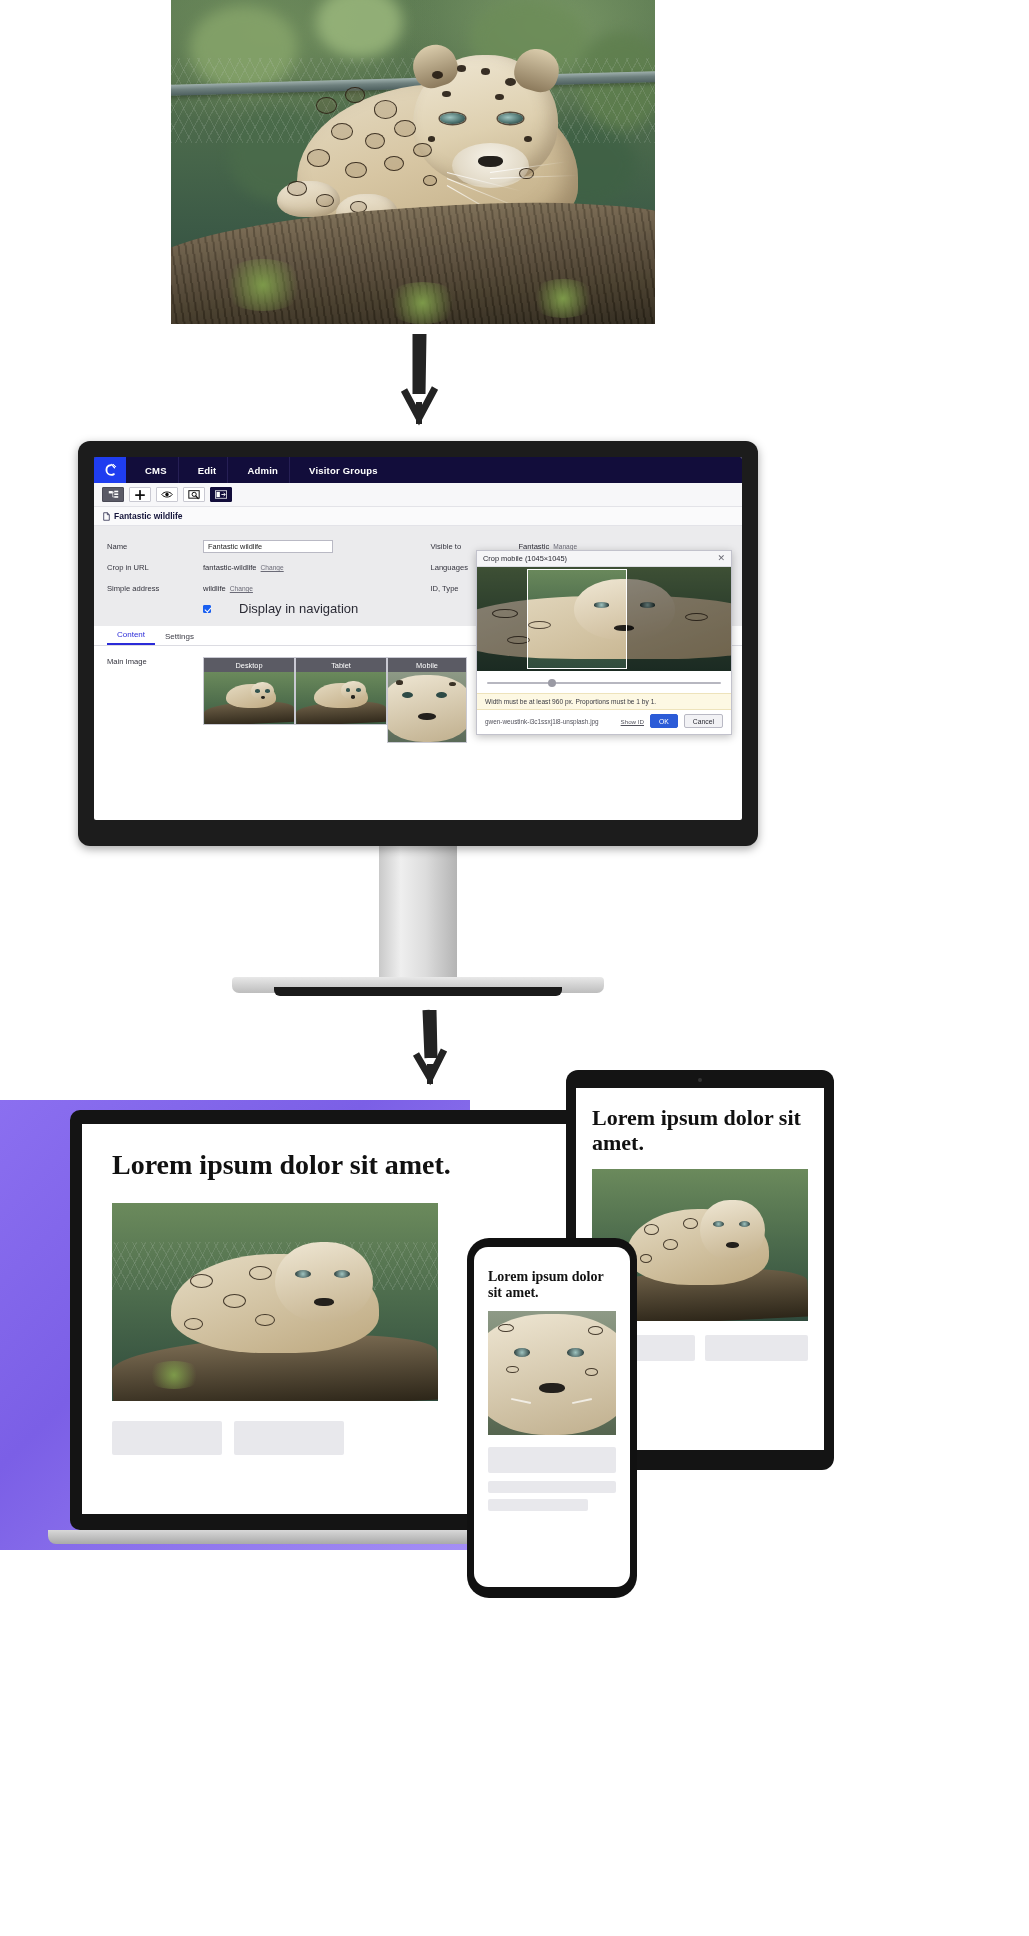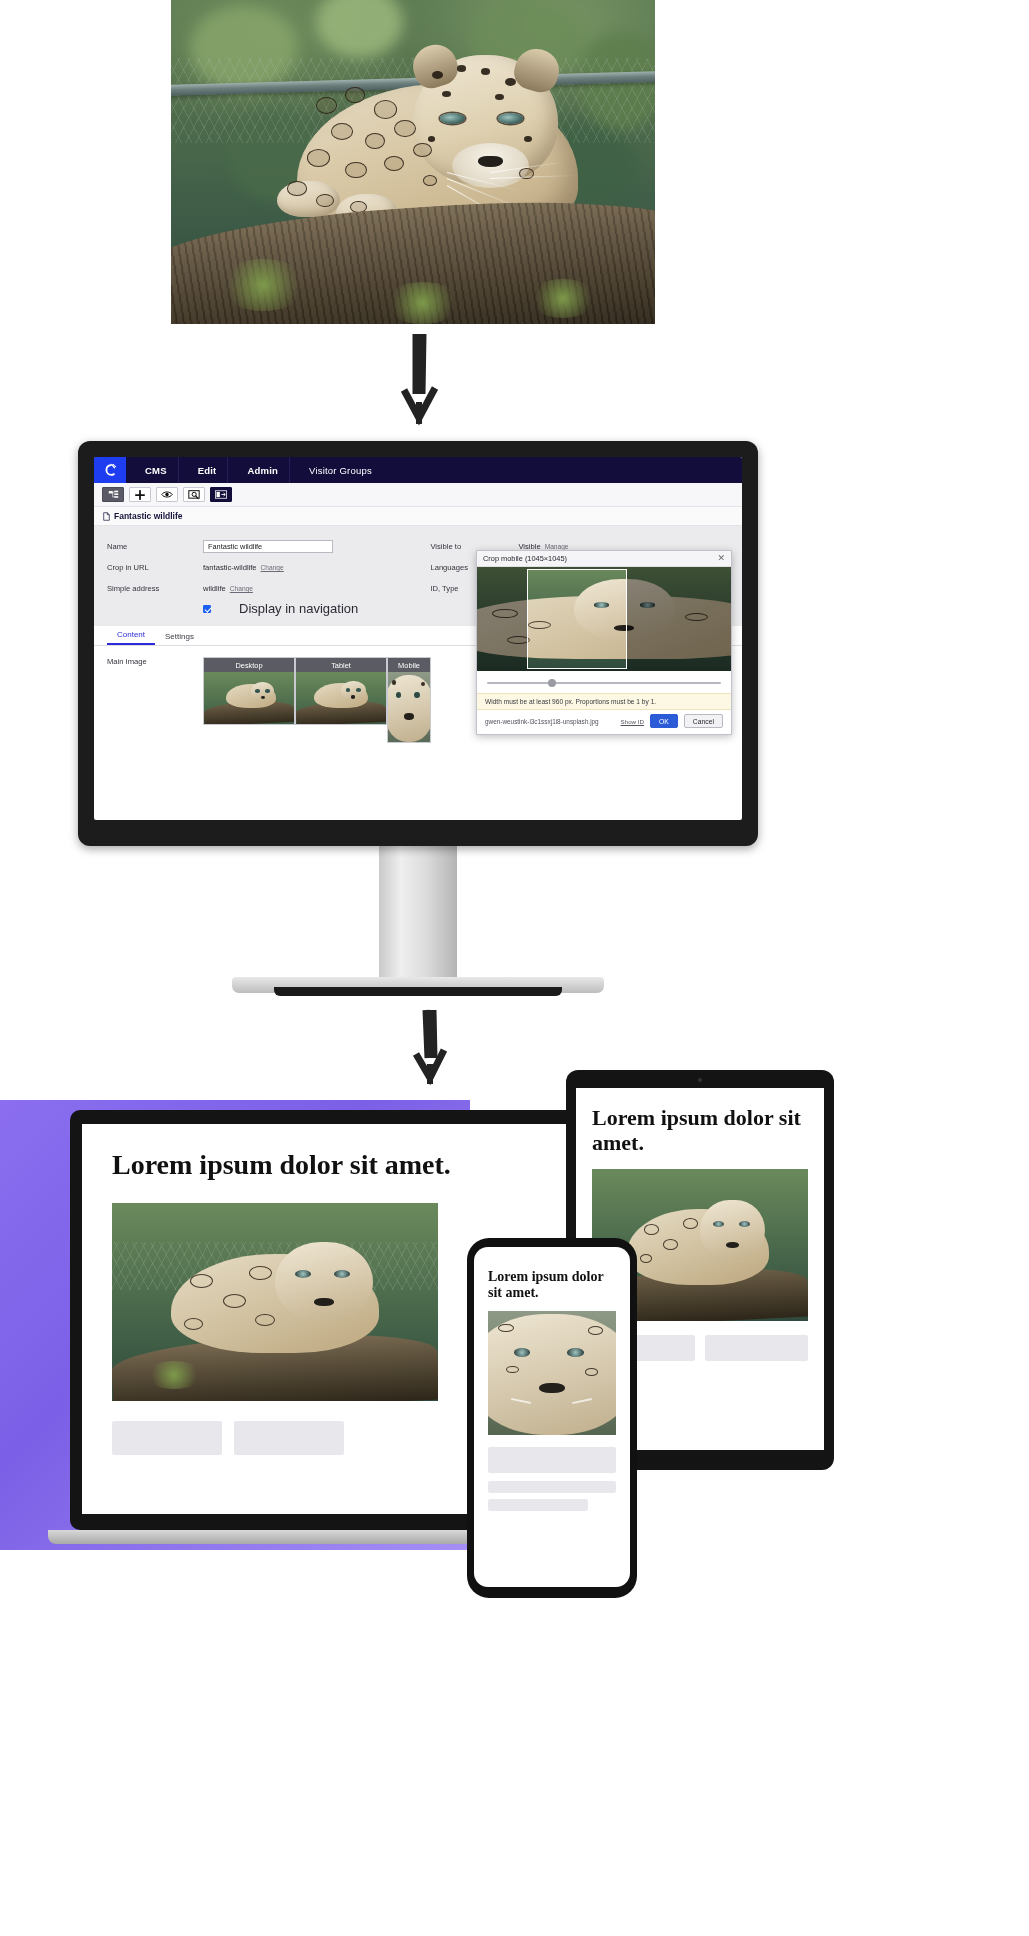--- a/index.html
+++ b/index.html
@@ -141,21 +141,21 @@
     height:26px; background:#120d3b; display:flex; align-items:stretch;
     color:#fff; font-size:9.5px;
   }
   .cms-logo {
     width:32px; background:#1f3df0; display:flex; align-items:center; justify-content:center;
   }
   .cms-nav-item {
     display:flex; align-items:center; padding:0 11px; font-weight:700; letter-spacing:.2px;
     border-right:1px solid #261f55; white-space:nowrap;margin-left:8px;
   }
-  .cms-nav-item.plain { border-right:none; font-weight:400;text-align:right; }
+  .cms-nav-item.plain { border-right:none; font-weight:700;text-align:right; }
   .cms-toolbar {
     height:24px; background:#f7f7f9; border-bottom:1px solid #e3e3e8;
     display:flex; align-items:center; gap:5px; padding:0 8px;
   }
   .tb-btn {
     width:22px; height:15px; border:1px solid #c9c9d2; background:#fff;
     display:flex; align-items:center; justify-content:center; border-radius:1px;
   }
   .tb-btn.active { background:#5a5a66; border-color:#4a4a56; }
   .tb-btn.dark { background:#120d3b; border-color:#120d3b; }
@@ -464,21 +464,21 @@
             </div>
             <div class="fcheck-row">
               <div class="fcheckbox"></div>
               <div style="font-size:13px;color:#2b2b35;margin-left:24px;">Display in navigation</div>
             </div>
           </div>
 
           <div class="fcol">
             <div class="frow">
               <div class="flabel" style="width:88px;">Visible to</div>
-              <div class="fvalue">Visible</div>
+              <div class="fvalue">Fantastic</div>
               <div class="flink">Manage</div>
             </div>
             <div class="frow">
               <div class="flabel" style="width:88px;">Languages</div>
               <div class="fvalue">en,</div>
               <div class="flink blue">sv</div>
             </div>
             <div class="frow">
               <div class="flabel" style="width:88px;">ID, Type</div>
               <div class="fvalue"></div>
@@ -516,21 +516,21 @@
                 <div style="position:absolute;inset:0;background:linear-gradient(180deg,#6b8a5c,#3b5a42);"></div>
                 <div style="position:absolute;left:0;right:0;bottom:0;height:42%;background:linear-gradient(180deg,#6e6048,#322a1c);border-radius:50% 46% 0 0/40% 36% 0 0;transform:rotate(-3deg);"></div>
                 <div style="position:absolute;left:20%;top:22%;width:60%;height:48%;background:linear-gradient(160deg,#e5dbc2,#c0aa82);border-radius:50% 46% 40% 44%/58% 56% 38% 38%;"></div>
                 <div style="position:absolute;left:50%;top:18%;width:28%;height:36%;background:linear-gradient(165deg,#efe7d4,#c3b08b);border-radius:48%/52%;"></div>
                 <div style="position:absolute;left:55%;top:31%;width:5%;height:7%;background:#33544f;border-radius:50%;"></div>
                 <div style="position:absolute;left:67%;top:31%;width:5%;height:7%;background:#33544f;border-radius:50%;"></div>
                 <div style="position:absolute;left:61%;top:45%;width:5%;height:6%;background:#22201c;border-radius:50%;"></div>
               </div>
             </div>
 
-            <div class="thumb" style="width:44px;">
+            <div class="thumb" style="width:80px;">
               <div class="thumb-cap">Mobile</div>
               <div class="thumb-img" style="height:70px;">
                 <div style="position:absolute;inset:0;background:linear-gradient(180deg,#8e9a86,#5a6a58);"></div>
                 <div style="position:absolute;left:-8%;top:4%;width:116%;height:96%;background:linear-gradient(165deg,#efe7d4,#bfae8c);border-radius:46%/40%;"></div>
                 <div style="position:absolute;left:18%;top:28%;width:14%;height:9%;background:#2d4a46;border-radius:50%;"></div>
                 <div style="position:absolute;left:62%;top:28%;width:14%;height:9%;background:#2d4a46;border-radius:50%;"></div>
                 <div style="position:absolute;left:38%;top:58%;width:24%;height:10%;background:#23201c;border-radius:45%;"></div>
                 <div style="position:absolute;left:10%;top:12%;width:9%;height:6%;background:#3a3226;border-radius:50%;"></div>
                 <div style="position:absolute;left:78%;top:14%;width:9%;height:6%;background:#3a3226;border-radius:50%;"></div>
               </div>

